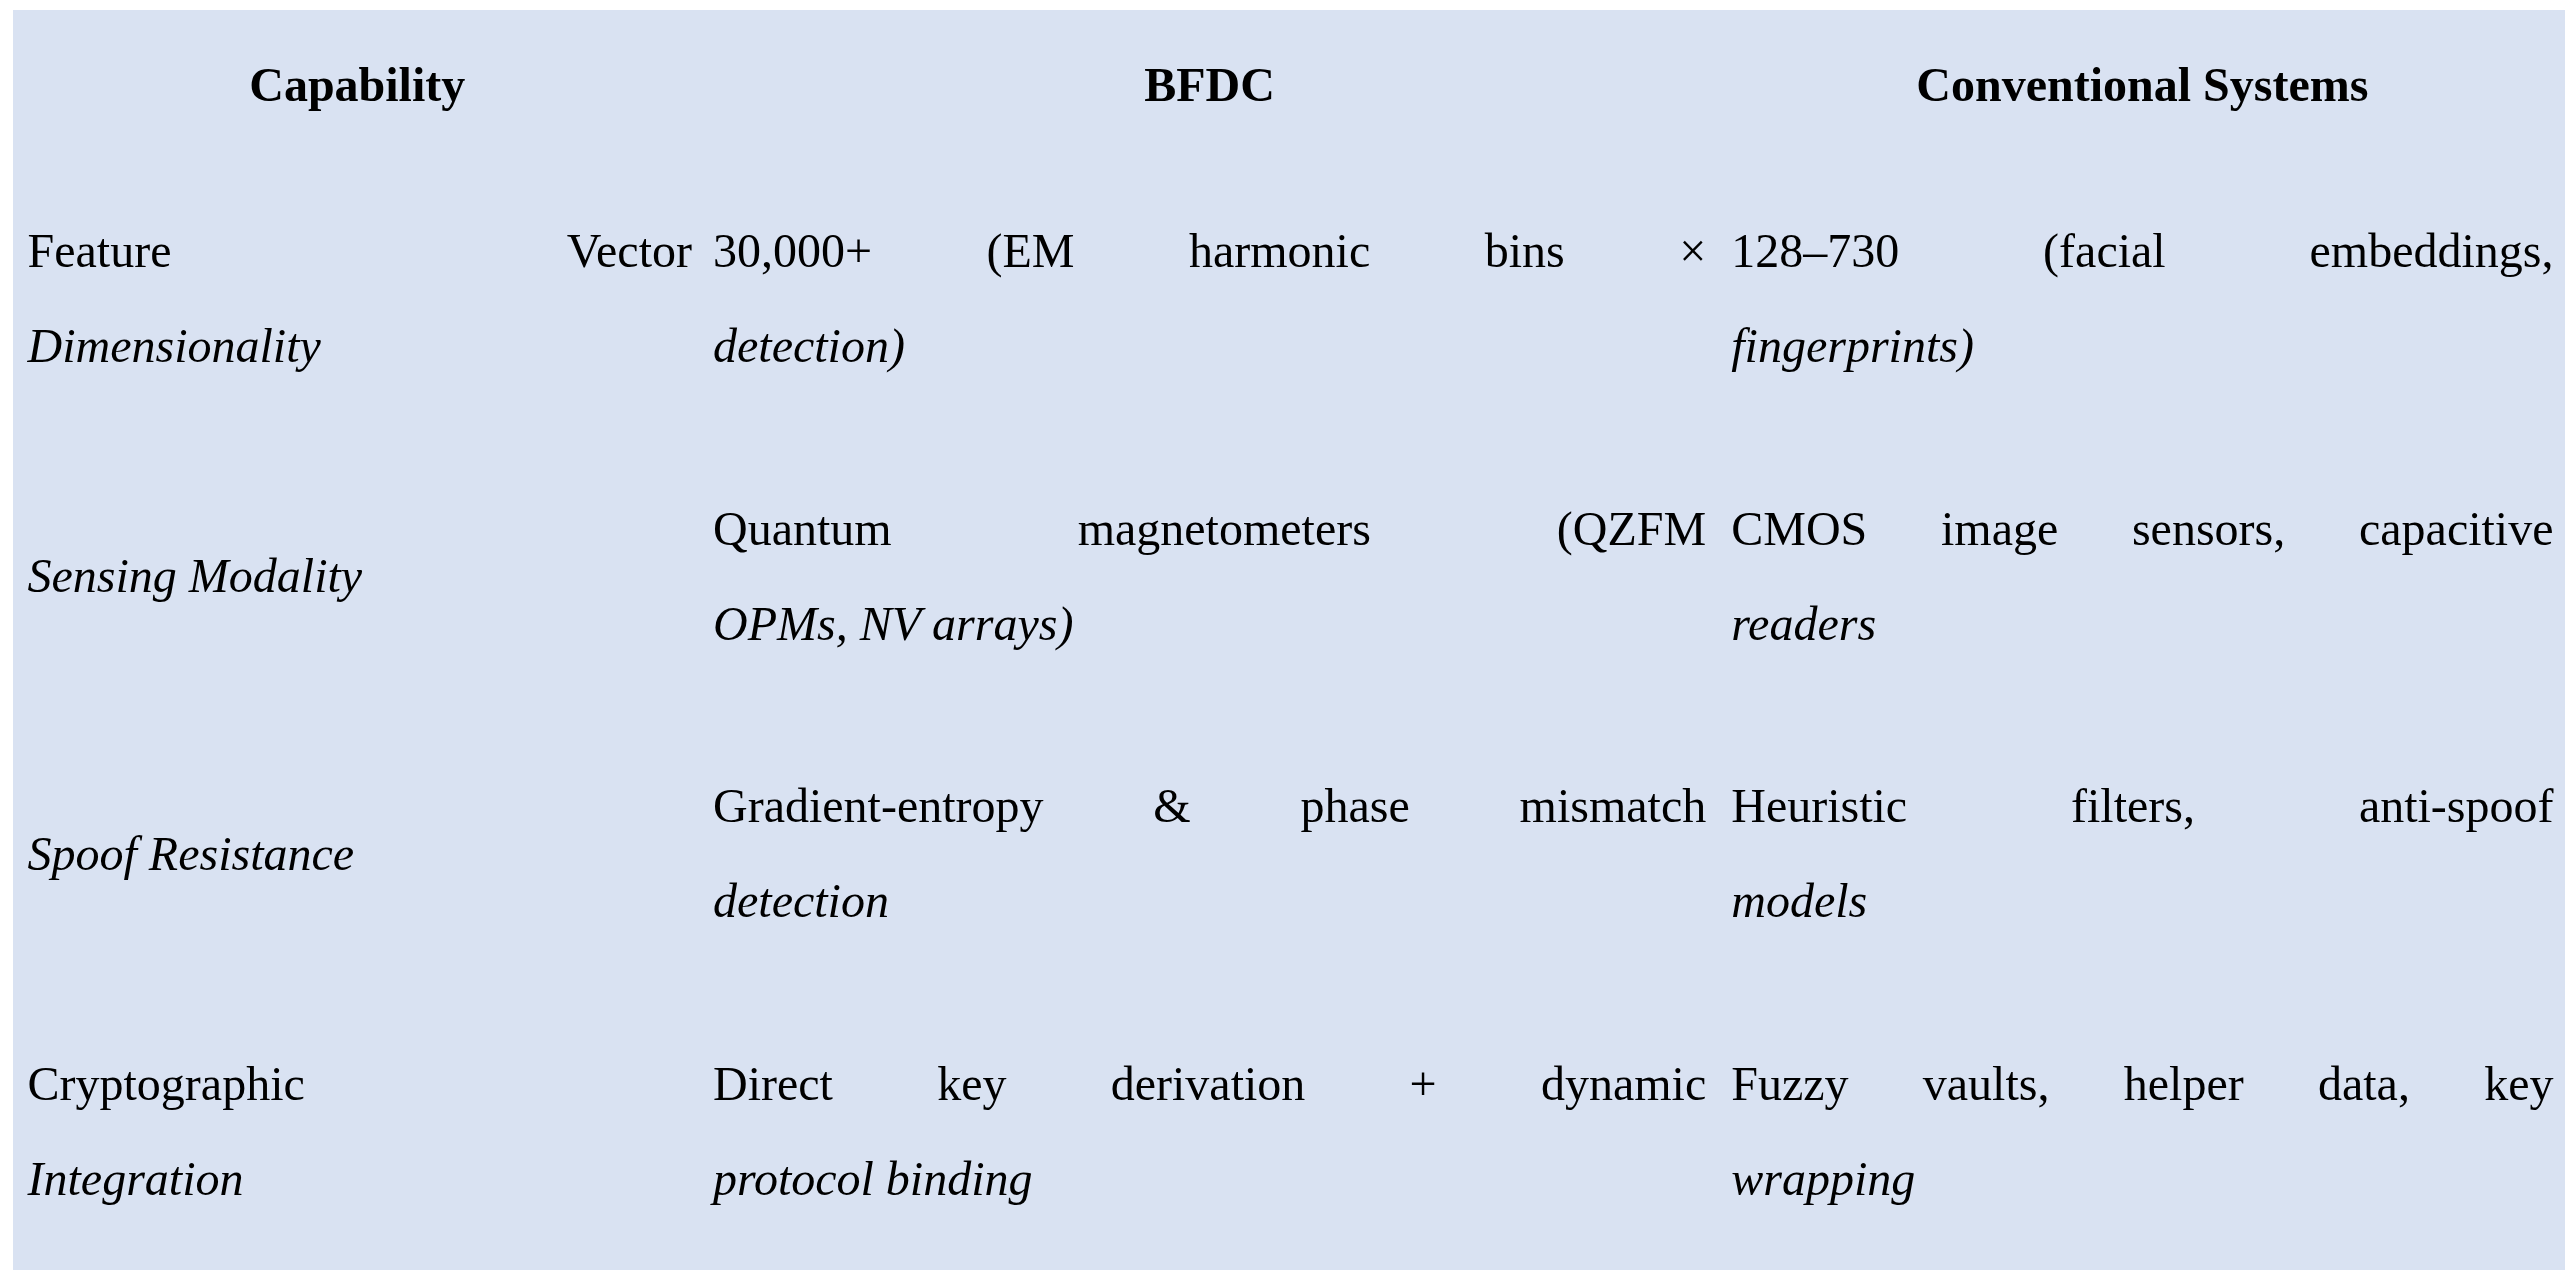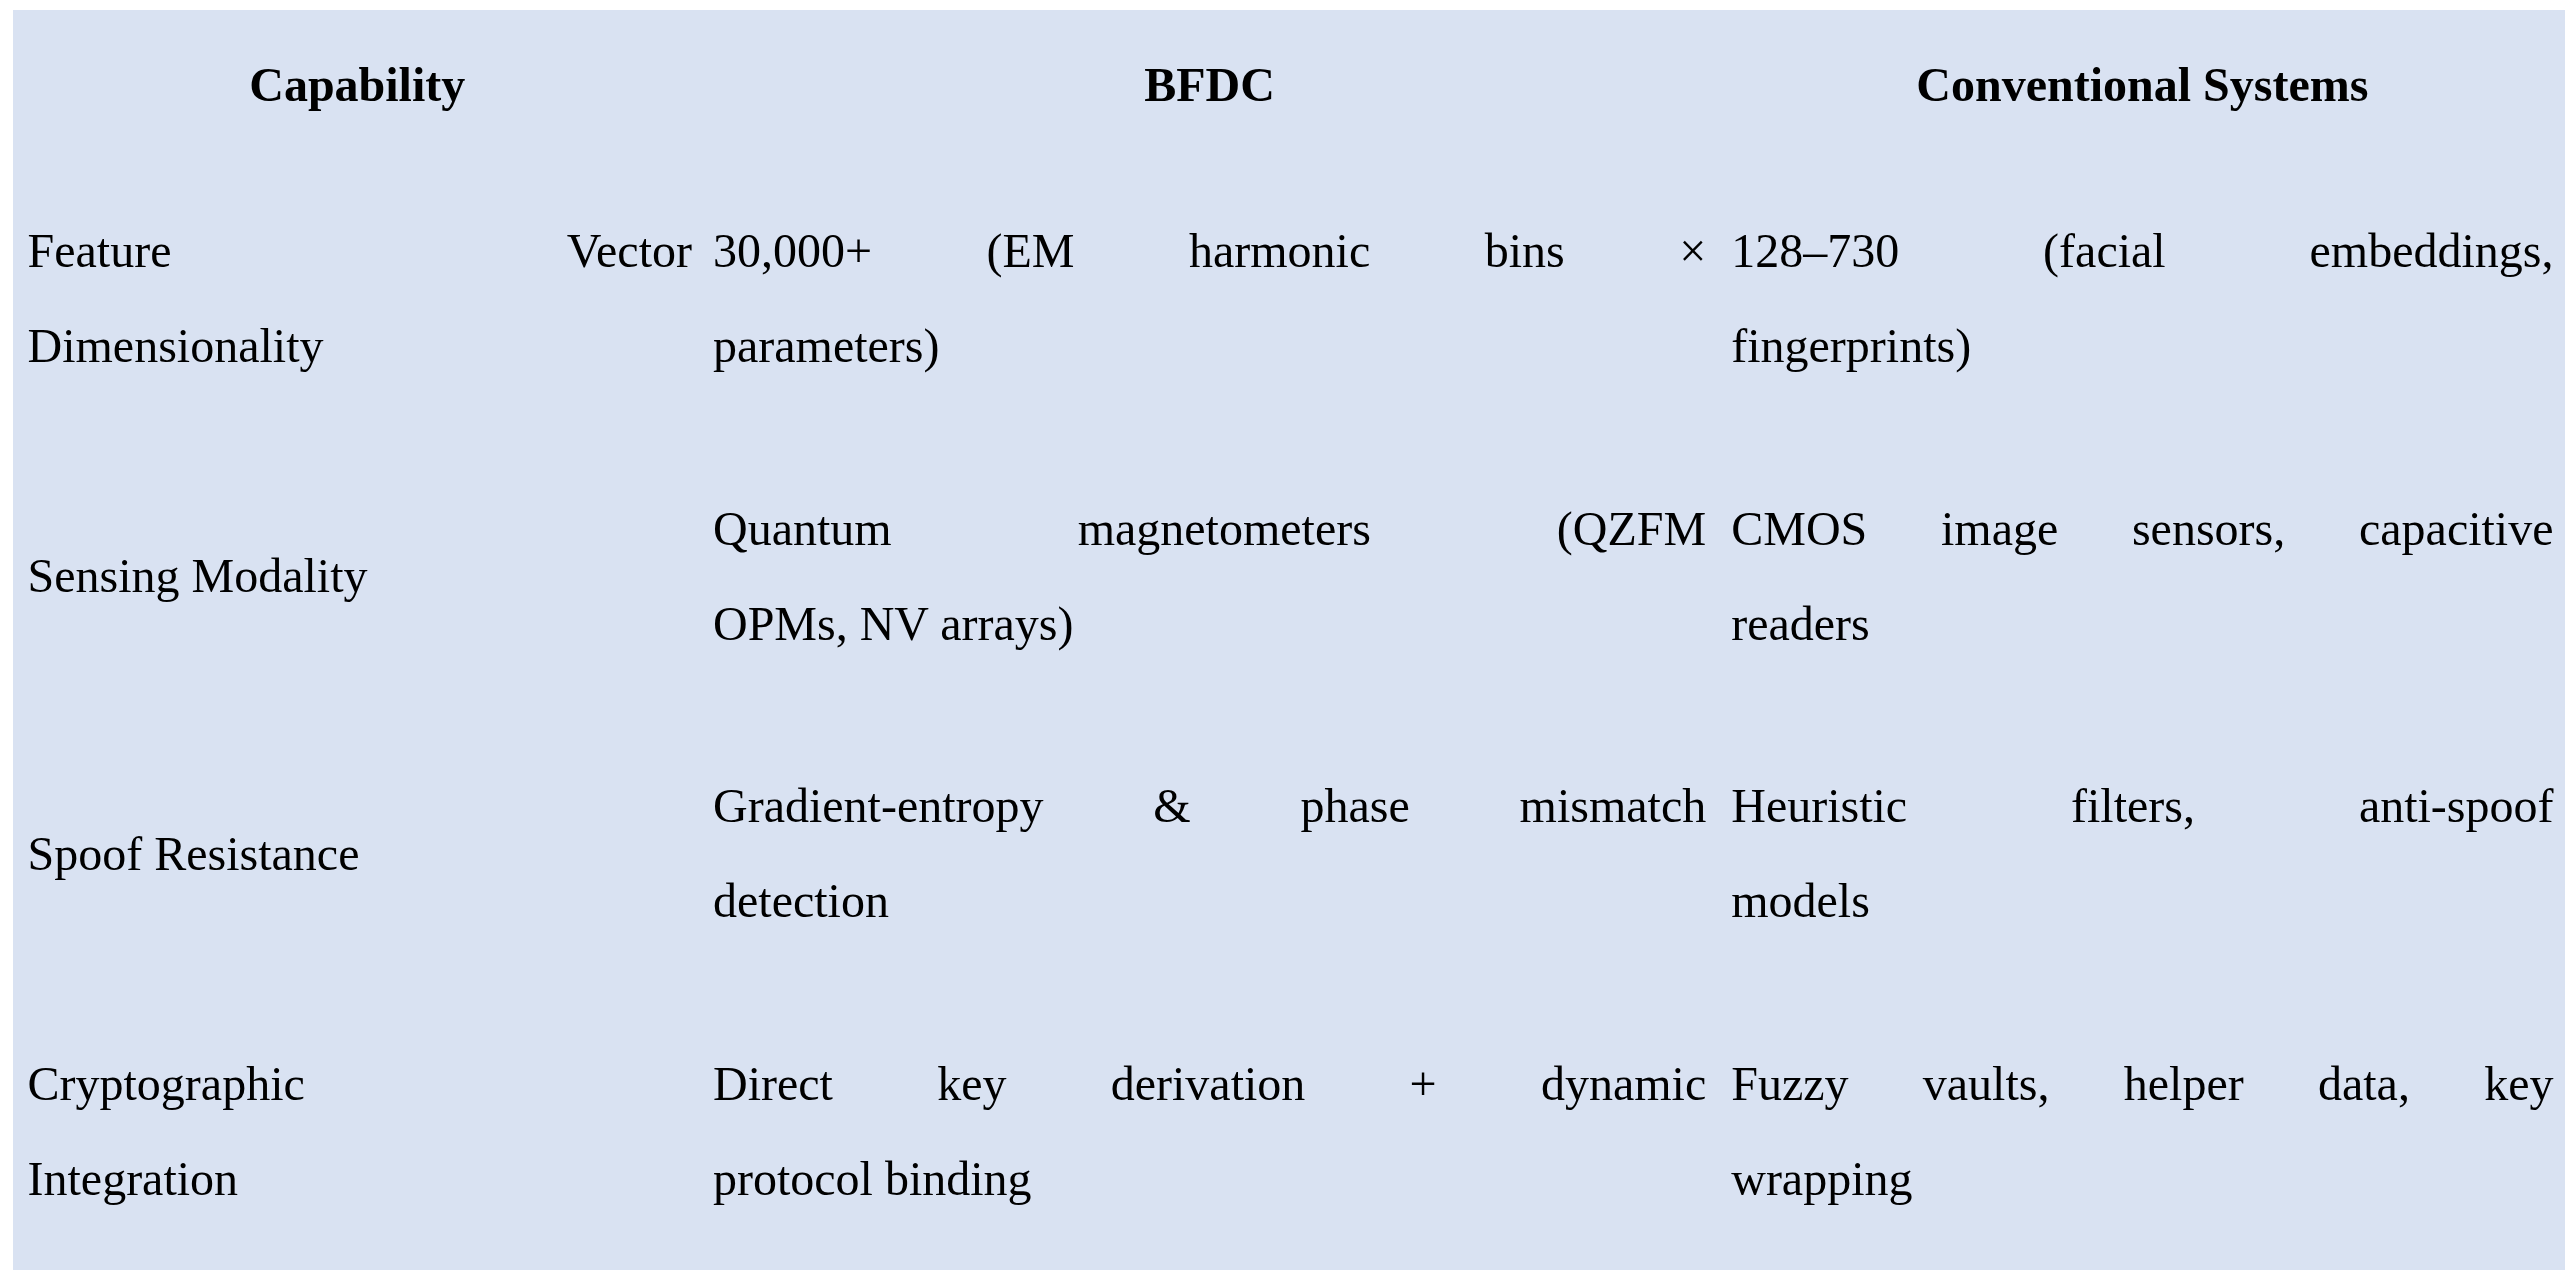--- a/index.html
+++ b/index.html
@@ -46,20 +46,21 @@
   .cl {
     white-space: nowrap;
   }
   .just {
     text-align: justify;
     text-align-last: justify;
   }
   .last {
     text-align: center;
     text-align-last: left;
+    font-style: italic;
   }
 </style>
 </head>
 <body>
 
 <div class="table-block">
   <table class="cmp">
     <colgroup>
       <col style="width:26.9%">
       <col style="width:39.9%">
@@ -72,21 +73,21 @@
       <th>Conventional Systems</th>
     </tr>
 
     <tr class="h-two">
       <td class="c1">
         <div class="cl just">Feature Vector</div>
         <div class="cl last">Dimensionality</div>
       </td>
       <td>
         <div class="cl just">30,000+ (EM harmonic bins ×</div>
-        <div class="cl last">parameters)</div>
+        <div class="cl last">detection)</div>
       </td>
       <td>
         <div class="cl just">128–730 (facial embeddings,</div>
         <div class="cl last">fingerprints)</div>
       </td>
     </tr>
 
 
     <tr class="h-two">
       <td class="c1">

